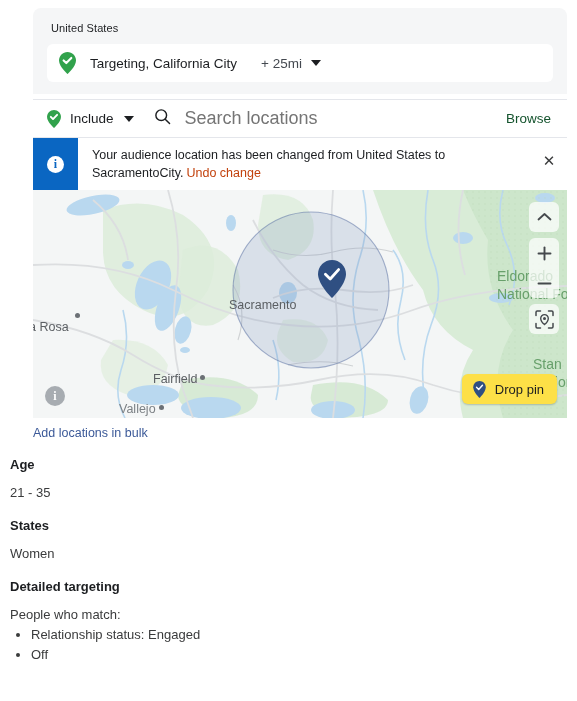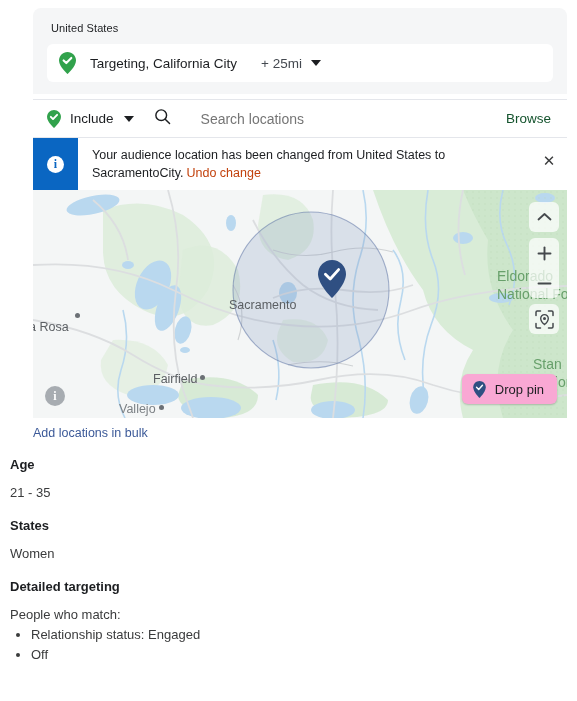--- a/index.html
+++ b/index.html
@@ -93,23 +93,23 @@
     border-top-color: #1c1e21;
     margin-left: 10px;
   }
   .search-wrap {
     display: flex;
     align-items: center;
     margin-left: 20px;
     flex: 1;
   }
   .search-ph {
-    font-size: 14px;
+    font-size: 18px;
     color: #8a8d91;
-    margin-left: 28px;
+    margin-left: 12px;
     background: transparent;
     border: none;
     outline: none;
     font-family: "Liberation Sans", sans-serif;
     width: 240px;
   }
   .browse-btn {
     font-size: 13.5px;
     color: #14532d;
     cursor: pointer;
@@ -238,21 +238,21 @@
     display: flex; align-items: center; justify-content: center;
     cursor: pointer;
     font-size: 17px;
     color: #45494d;
   }
 
   .drop-pin-btn {
     position: absolute;
     right: 10px;
     bottom: 14px;
-    background: #f9a8d4;
+    background: #fde047;
     border-radius: 6px;
     height: 30px;
     padding: 0 13px 0 11px;
     display: flex;
     align-items: center;
     font-size: 13px;
     color: #1c1e21;
     cursor: pointer;
     box-shadow: 0 1px 2px rgba(0,0,0,.2);
   }

